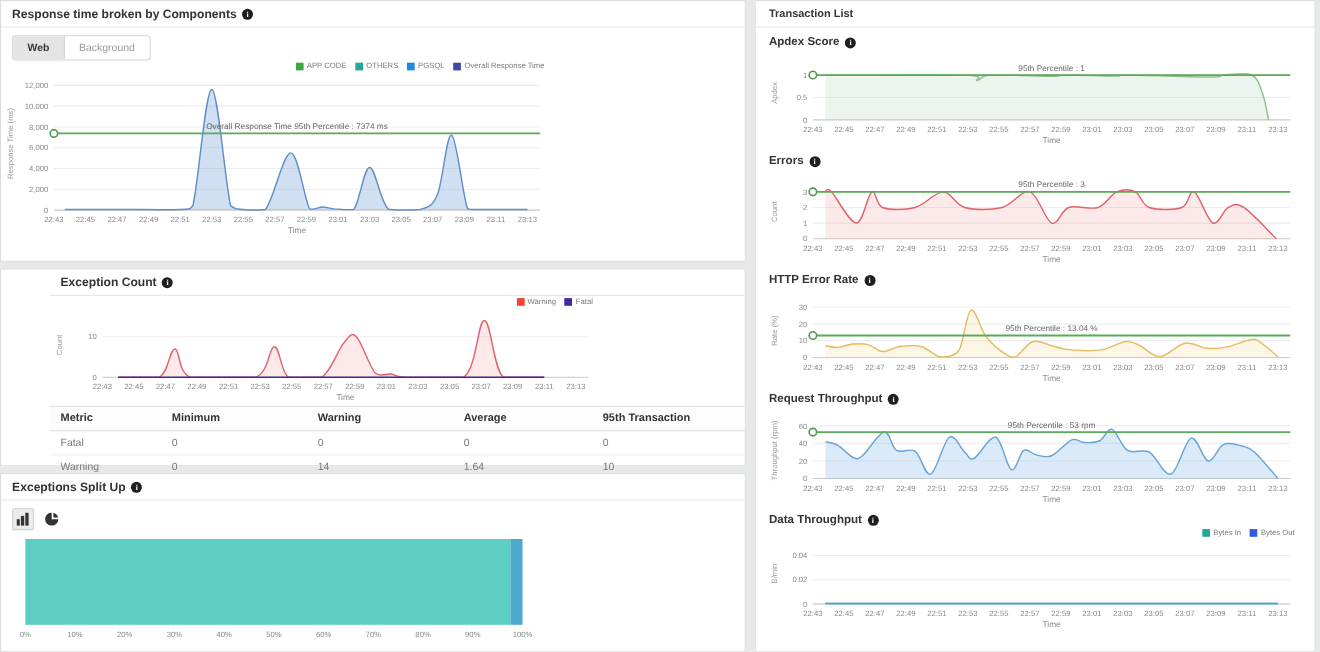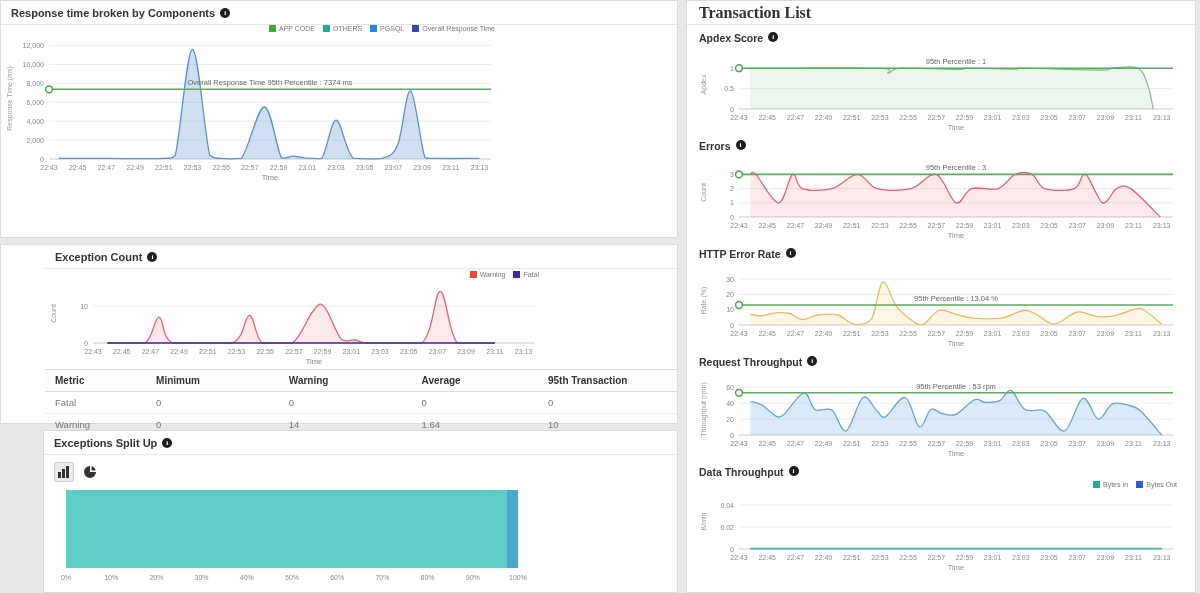--- a/index.html
+++ b/index.html
@@ -29,36 +29,42 @@
   .iconbar { display:flex; gap:6px; padding:7px 10px 4px; }
   .icon-btn { width:20px; height:20px; display:flex; align-items:center; justify-content:center; border-radius:2px; border:1px solid transparent; cursor:pointer; background:transparent; }
   .icon-btn.active { background:#ececec; border-color:#cfcfcf; }
   .split-wrap { margin:4px 0 0 22px; width:452px; }
   .split-bar { display:flex; height:78px; width:100%; }
   .split-bar .seg { height:100%; }
   .split-ticks { position:relative; height:14px; margin-top:6px; }
   .split-ticks span { position:absolute; top:0; transform:translateX(-50%); font-size:7px; color:#888; }
   
   .tl-header { display:flex; align-items:center; padding:6px 12px; border-bottom:1px solid #e6e6e6; height:24px; }
-  .tl-title { font-size:16px; font-weight:bold; color:#333;font-family:Liberation Serif, serif; }
+  .tl-title { font-size:10px; font-weight:bold; color:#333; }
   .section { padding:5px 10px 0; }
-  .section-title-row { display:flex; align-items:flex-start; gap:5px; padding:2px 2px 3px; }
+  .section-title-row { display:flex; align-items:flex-end; gap:5px; padding:2px 2px 3px; }
   .section-title { font-size:10.5px; font-weight:bold; color:#333; }
 </style>
 </head>
 <body>
 
 <div class="page">
 
   <div class="col-left">
 
     <section class="panel" style="height:238px;">
       <div class="panel-header">
         <span class="panel-title">Response time broken by Components</span>
         <span class="info">i</span>
+      </div>
+      <div class="tabs-row">
+        <div class="tabs">
+          <span class="tab active">Web</span>
+          <span class="tab">Background</span>
+        </div>
       </div>
       <div class="chart-box" style="width:500px;height:158px;margin-left:2px;">
           <svg width="500" height="158">
             <line x1="46" y1="115.1" x2="488" y2="115.1" stroke="#ededed" stroke-width="1"></line>
             <line x1="46" y1="96.2" x2="488" y2="96.2" stroke="#ededed" stroke-width="1"></line>
             <line x1="46" y1="77.3" x2="488" y2="77.3" stroke="#ededed" stroke-width="1"></line>
             <line x1="46" y1="58.4" x2="488" y2="58.4" stroke="#ededed" stroke-width="1"></line>
             <line x1="46" y1="39.5" x2="488" y2="39.5" stroke="#ededed" stroke-width="1"></line>
             <line x1="46" y1="20.6" x2="488" y2="20.6" stroke="#ededed" stroke-width="1"></line>
             <line x1="46" y1="134" x2="488" y2="134" stroke="#c9c9c9" stroke-width="1"></line>
@@ -180,21 +186,21 @@
             <td>Warning</td>
             <td>0</td>
             <td>14</td>
             <td>1.64</td>
             <td>10</td>
           </tr>
         </tbody>
       </table>
     </section>
 
-    <section class="panel" style="height:163px;margin-left:43px;">
+    <section class="panel" style="height:163px;">
       <div class="panel-header">
         <span class="panel-title">Exceptions Split Up</span>
         <span class="info">i</span>
       </div>
       <div class="iconbar">
         <span class="icon-btn active">
           <svg width="12" height="12" viewBox="0 0 12 12">
               <rect x="0" y="6" width="3" height="6" fill="#333"></rect>
               <rect x="4" y="3" width="3" height="9" fill="#333"></rect>
               <rect x="8" y="0" width="3" height="12" fill="#333"></rect>

